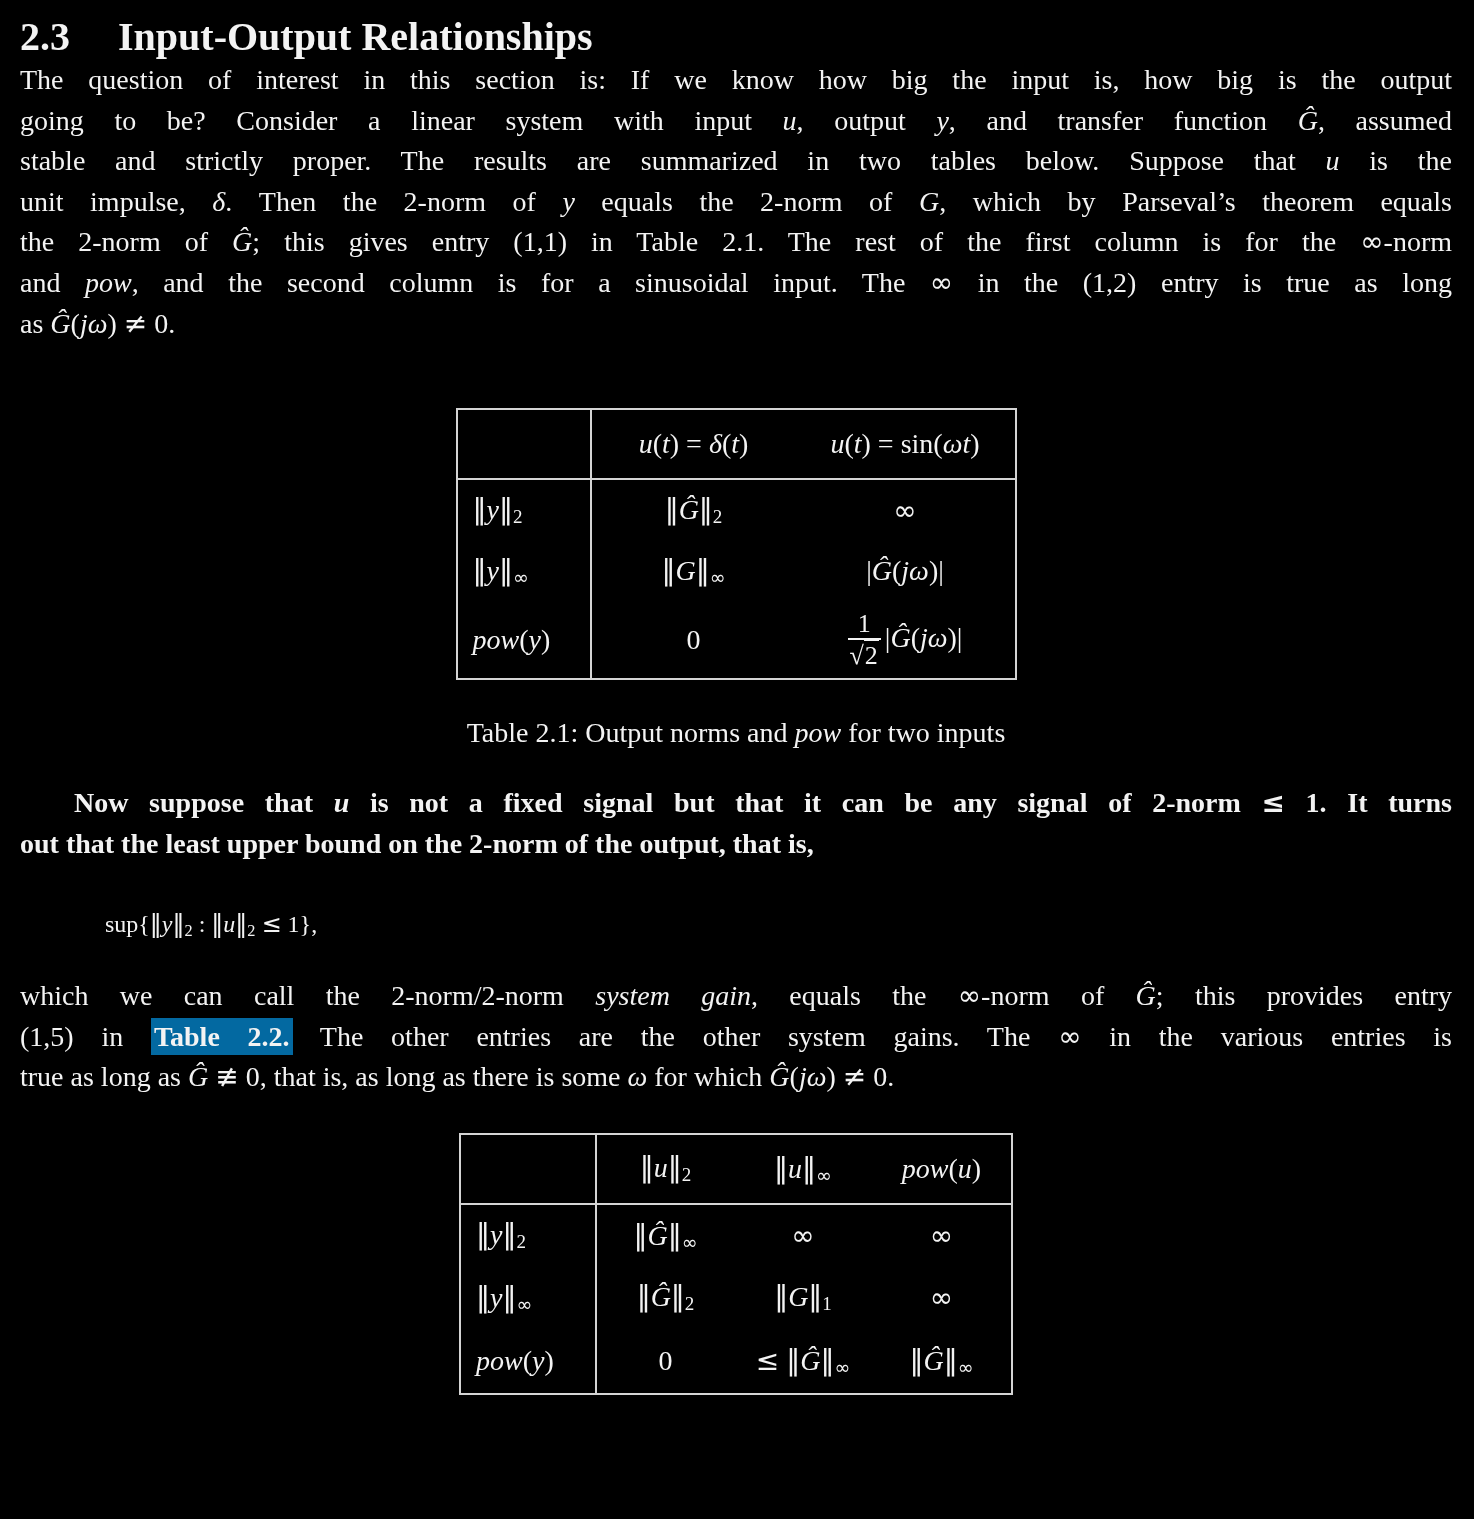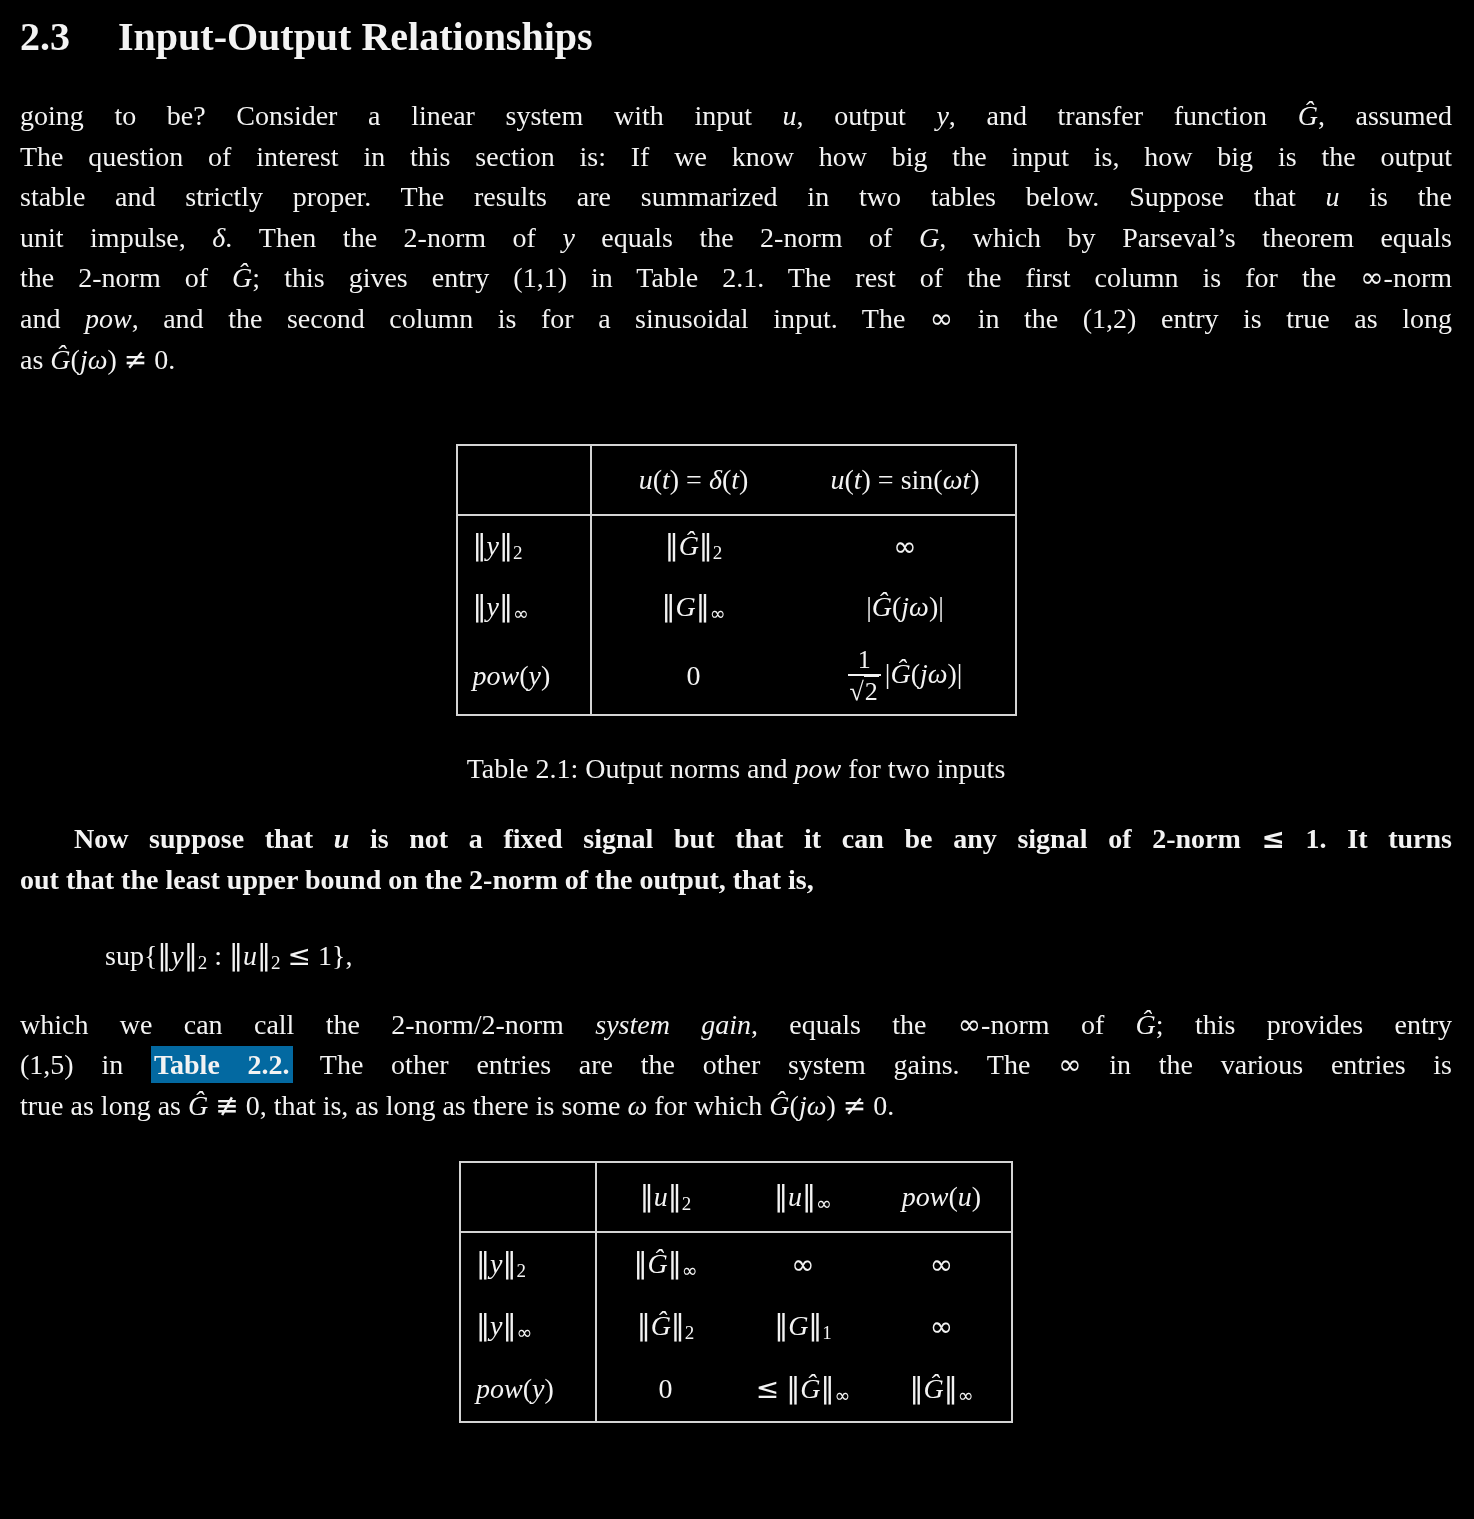--- a/index.html
+++ b/index.html
@@ -5,39 +5,39 @@
   html,body{margin:0;padding:0;}
   body{
     width:1474px;height:1519px;
     background:#000000;color:#f3f3f3;
     font-family:"Liberation Serif","DejaVu Serif",serif;
     overflow:hidden;
   }
   .page{padding:14px 22px 0 20px;}
 
   
-  .heading{font-size:40px;font-weight:bold;line-height:46px;margin-bottom:36px;}
+  .heading{font-size:40px;font-weight:bold;line-height:46px;}
   .heading .num{margin-right:48px;}
 
   
   .para{font-size:28px;line-height:40.6px;}
   .jline{text-align:justify;text-align-last:justify;}
   .jline.jlast{text-align-last:left;}
   .p-indent .jline:first-child{text-indent:54px;}
 
   
   .seg-t{}
   .seg-i{font-style:italic;}
   .seg-s{font-family:"DejaVu Sans",sans-serif;}
   .seg-b{font-size:0.68em;vertical-align:-0.22em;}
   .seg-sb{font-size:0.68em;vertical-align:-0.22em;font-family:"DejaVu Sans",sans-serif;}
   .seg-hl{background:#0369a1;padding:3px 3px;font-weight:bold;}
 
   
-  .equation{font-size:28px;line-height:40px;margin:36px 0 0 85px;}
+  .equation{font-size:24px;line-height:48px;margin:36px 0 0 85px;}
 
   
   .tablewrap{display:flex;justify-content:center;}
   .tbl{border-collapse:collapse;table-layout:fixed;font-size:28px;border:2px solid #d4d4d4;}
   .tbl td{text-align:center;vertical-align:middle;padding:0 16px;}
   .tbl td.lbl{border-right:2px solid #d4d4d4;text-align:left;padding-left:15px;}
   .tbl tr.head td{border-bottom:2px solid #d4d4d4;height:68px;}
   .t1 .r1 td{height:60px;} .t1 .r2 td{height:62px;} .t1 .r3 td{height:76px;}
   .t2 .r1 td{height:62px;} .t2 .r2 td{height:62px;} .t2 .r3 td{height:64px;}
   .mt-t1{margin-top:64px;} .mt-t2{margin-top:35px;}
@@ -55,22 +55,22 @@
 </head>
 <body>
 
 <div class="page">
 
   <div class="heading">
     <span class="num">2.3</span><span>Input-Output Relationships</span>
   </div>
 
   <div class="para">
+      <div class="jline"><span class="seg-t">The question of interest in this section is: If we know how big the input is, how big is the output</span></div>
       <div class="jline"><span class="seg-t">going to be? Consider a linear system with input </span><span class="seg-i">u</span><span class="seg-t">, output </span><span class="seg-i">y</span><span class="seg-t">, and transfer function </span><span class="seg-i">Ĝ</span><span class="seg-t">, assumed</span></div>
-      <div class="jline"><span class="seg-t">The question of interest in this section is: If we know how big the input is, how big is the output</span></div>
       <div class="jline"><span class="seg-t">stable and strictly proper. The results are summarized in two tables below. Suppose that </span><span class="seg-i">u</span><span class="seg-t"> is the</span></div>
       <div class="jline"><span class="seg-t">unit impulse, </span><span class="seg-i">δ</span><span class="seg-t">. Then the 2-norm of </span><span class="seg-i">y</span><span class="seg-t"> equals the 2-norm of </span><span class="seg-i">G</span><span class="seg-t">, which by Parseval’s theorem equals</span></div>
       <div class="jline"><span class="seg-t">the 2-norm of </span><span class="seg-i">Ĝ</span><span class="seg-t">; this gives entry (1,1) in Table 2.1. The rest of the first column is for the </span><span class="seg-s">∞</span><span class="seg-t">-norm</span></div>
       <div class="jline"><span class="seg-t">and </span><span class="seg-i">pow</span><span class="seg-t">, and the second column is for a sinusoidal input. The </span><span class="seg-s">∞</span><span class="seg-t"> in the (1,2) entry is true as long</span></div>
       <div class="jline jlast"><span class="seg-t">as </span><span class="seg-i">Ĝ</span><span class="seg-t">(</span><span class="seg-i">jω</span><span class="seg-t">) </span><span class="seg-s">≠</span><span class="seg-t"> 0.</span></div>
     </div>
 
   <div class="tablewrap mt-t1">
     <table class="tbl t1">
       <colgroup>

